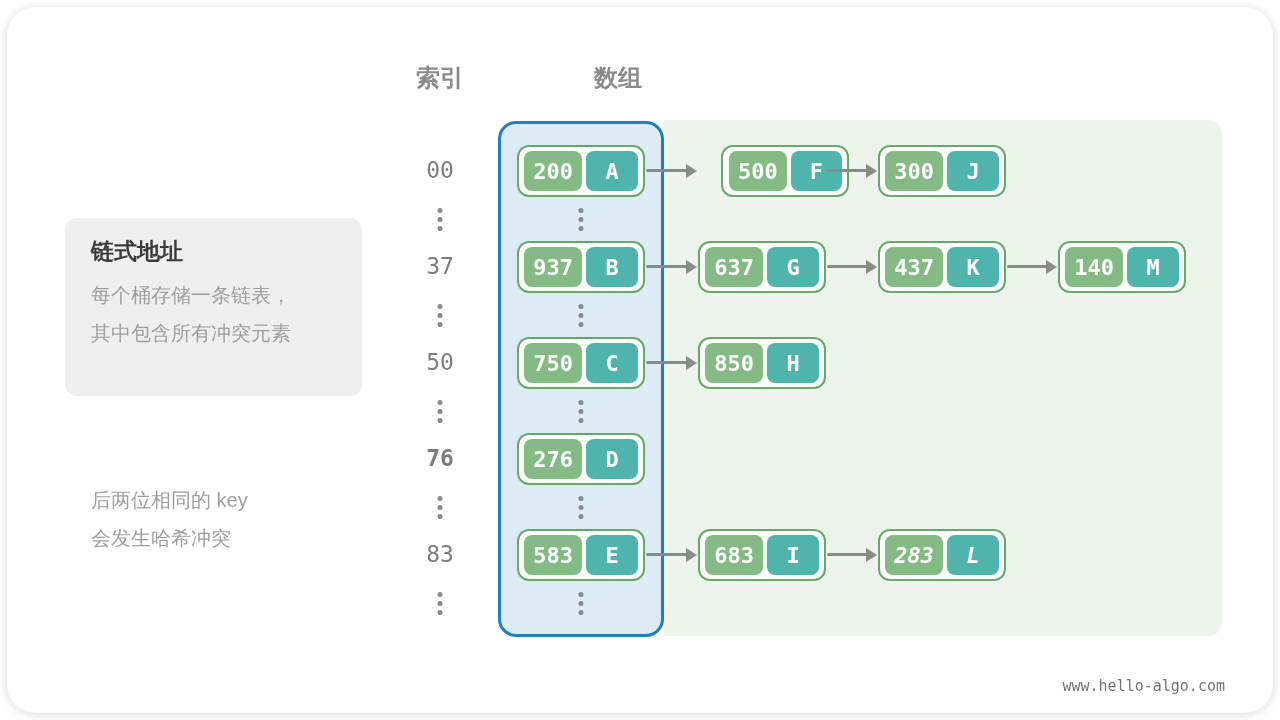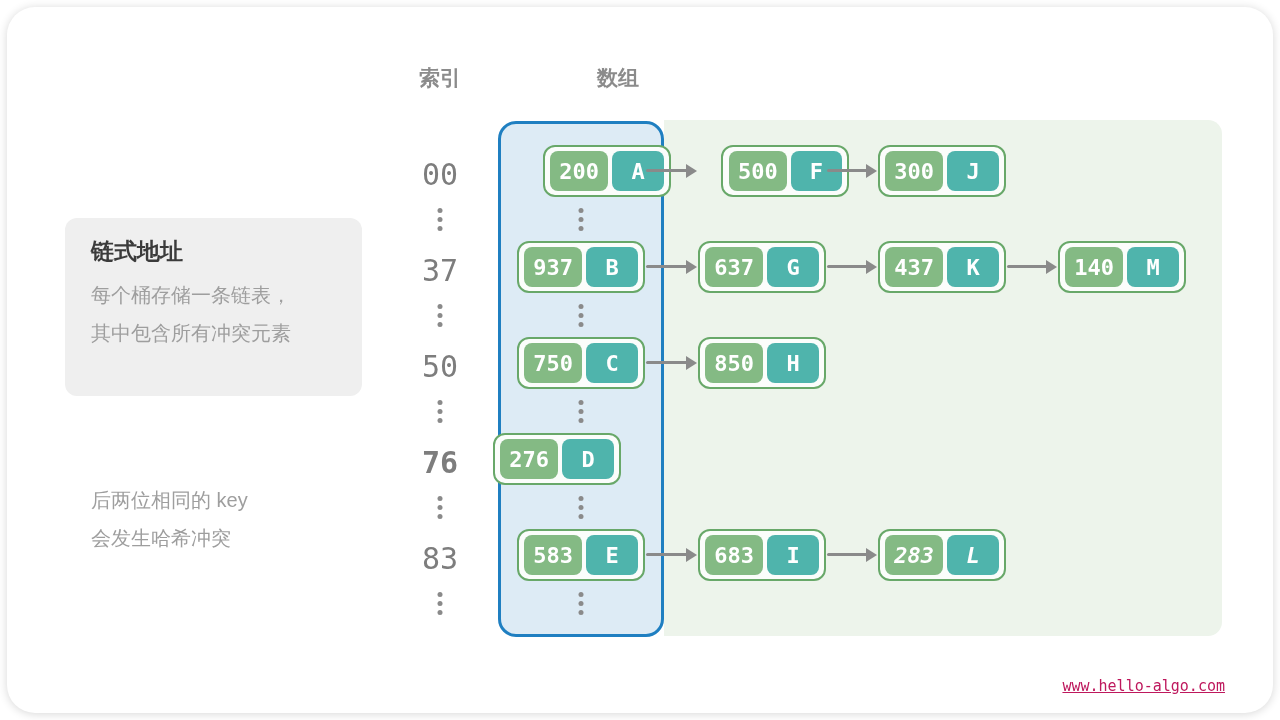--- a/index.html
+++ b/index.html
@@ -3,21 +3,21 @@
 <meta charset="utf-8">
 <style>
   * { margin: 0; padding: 0; box-sizing: border-box; }
   html, body { width: 1280px; height: 720px; background: #ffffff; overflow: hidden;
     font-family: "Liberation Sans", sans-serif; }
   .card { position: absolute; left: 7px; top: 7px; width: 1266px; height: 706px;
     background: #ffffff; border-radius: 28px; box-shadow: 0 1px 10px rgba(0,0,0,0.16); }
 
   
   .col-hdr { position: absolute; top: 56px; height: 30px; line-height: 30px;
-    font-size: 21px; font-weight: bold; color: #8b8b8b; white-space: nowrap; }
+    font-size: 24px; font-weight: bold; color: #8b8b8b; white-space: nowrap; }
   .hdr-center { transform: translateX(-50%); }
   .hdr-list-group { position: absolute; left: 795px; top: 56px; height: 30px;
     display: flex; align-items: baseline; white-space: nowrap; }
   .hdr-list { font-size: 26px; font-weight: bold; color: #55a050; line-height: 30px; }
   .hdr-list-note { font-size: 21px; font-weight: normal; color: #6fae6a; line-height: 30px; }
 
   
   .info-box { position: absolute; left: 58px; top: 211px; width: 297px; height: 178px;
     background: #efefef; border-radius: 12px; }
   .info-title { position: absolute; left: 26px; top: 18px; font-size: 23px;
@@ -33,41 +33,41 @@
     color: #9e9e9e; line-height: 38px; white-space: pre-line; }
 
   
   .array-panel { position: absolute; left: 491px; top: 114px; width: 166px; height: 516px;
     background: #ddebf5; border: 3px solid #1f7fc1; border-radius: 18px; }
   .list-panel { position: absolute; left: 657px; top: 113px; width: 558px; height: 516px;
     background: #edf4eb; border-radius: 0 14px 14px 0; }
 
   
   .row-index { position: absolute; width: 90px; text-align: center;
-    font-family: "DejaVu Sans Mono", monospace; font-size: 30px; color: #7d7d7d; }
+    font-family: "DejaVu Sans Mono", monospace; font-size: 23px; color: #7d7d7d; }
   .node { position: absolute; width: 128px; height: 52px; background: #fbfdfb;
     border: 2px solid #68a869; border-radius: 12px; display: flex; align-items: center;
     padding: 0 5px; gap: 4px; }
   .node .cell { height: 40px; border-radius: 8px; color: #ffffff; display: flex;
     align-items: center; justify-content: center;
     font-family: "DejaVu Sans Mono", monospace; font-size: 22px; font-weight: 600; }
   .node .key { flex: 1.12; background: #84ba84; }
   .node .val { flex: 1; background: #4fb4ac; }
   .arrow { position: absolute; height: 14px; }
   .arrow .line { position: absolute; left: 0; right: 8px; top: 5px; height: 3px;
     background: #8a8a8a; border-radius: 2px; }
   .arrow .head { position: absolute; right: 0; top: 0; width: 0; height: 0;
     border-left: 11px solid #8a8a8a; border-top: 7px solid transparent;
     border-bottom: 7px solid transparent; }
   .dots { position: absolute; display: flex; flex-direction: column; gap: 4px;
     transform: translateX(-50%); }
   .dots i { width: 5px; height: 5px; border-radius: 50%; background: #8a8a8a; display: block; }
 
   .watermark { position: absolute; right: 48px; bottom: 18px;
-    font-family: "DejaVu Sans Mono", monospace; font-size: 15px; color: #be185d; text-decoration: underline; }
+    font-family: "DejaVu Sans Mono", monospace; font-size: 15px; color: #737373; }
 </style>
 </head>
 <body>
 
 <div class="card">
 
   <div class="col-hdr hdr-center" style="left:433px;">索引</div>
   <div class="col-hdr hdr-center" style="left:573px;margin-left:38px;">数组</div>
 
   <div class="info-box">
@@ -77,21 +77,21 @@
   </div>
 
   <div class="hash-lines">后两位相同的 key
 会发生哈希冲突</div>
 
   <div class="list-panel"></div>
   <div class="array-panel"></div>
 
   <div id="rows-layer">
       <div class="row-index" style="left: 388px; top: 150px;">00</div>
-      <div class="node" style="left: 510px; top: 138px; margin-left: 26px;">
+      <div class="node" style="left: 510px; top: 138px;">
         <div class="cell key">200</div>
         <div class="cell val">A</div>
       </div>
       <div class="arrow" style="left: 639px; top: 157px; width: 51px;">
         <div class="line"></div>
         <div class="head"></div>
       </div>
       <div class="node" style="left: 714px; top: 138px; padding-left: 6px;">
         <div class="cell key">500</div>
         <div class="cell val">F</div>
@@ -140,21 +140,21 @@
       </div>
       <div class="arrow" style="left: 639px; top: 349px; width: 51px;">
         <div class="line"></div>
         <div class="head"></div>
       </div>
       <div class="node" style="left: 691px; top: 330px;">
         <div class="cell key">850</div>
         <div class="cell val">H</div>
       </div>
       <div class="row-index" style="left: 388px; top: 438px; font-weight: bold;">76</div>
-      <div class="node" style="left: 486px; top: 426px;">
+      <div class="node" style="left: 510px; top: 426px;">
         <div class="cell key">276</div>
         <div class="cell val">D</div>
       </div>
       <div class="row-index" style="left: 388px; top: 534px;">83</div>
       <div class="node" style="left: 510px; top: 522px;">
         <div class="cell key">583</div>
         <div class="cell val">E</div>
       </div>
       <div class="arrow" style="left: 639px; top: 541px; width: 51px;">
         <div class="line"></div>

